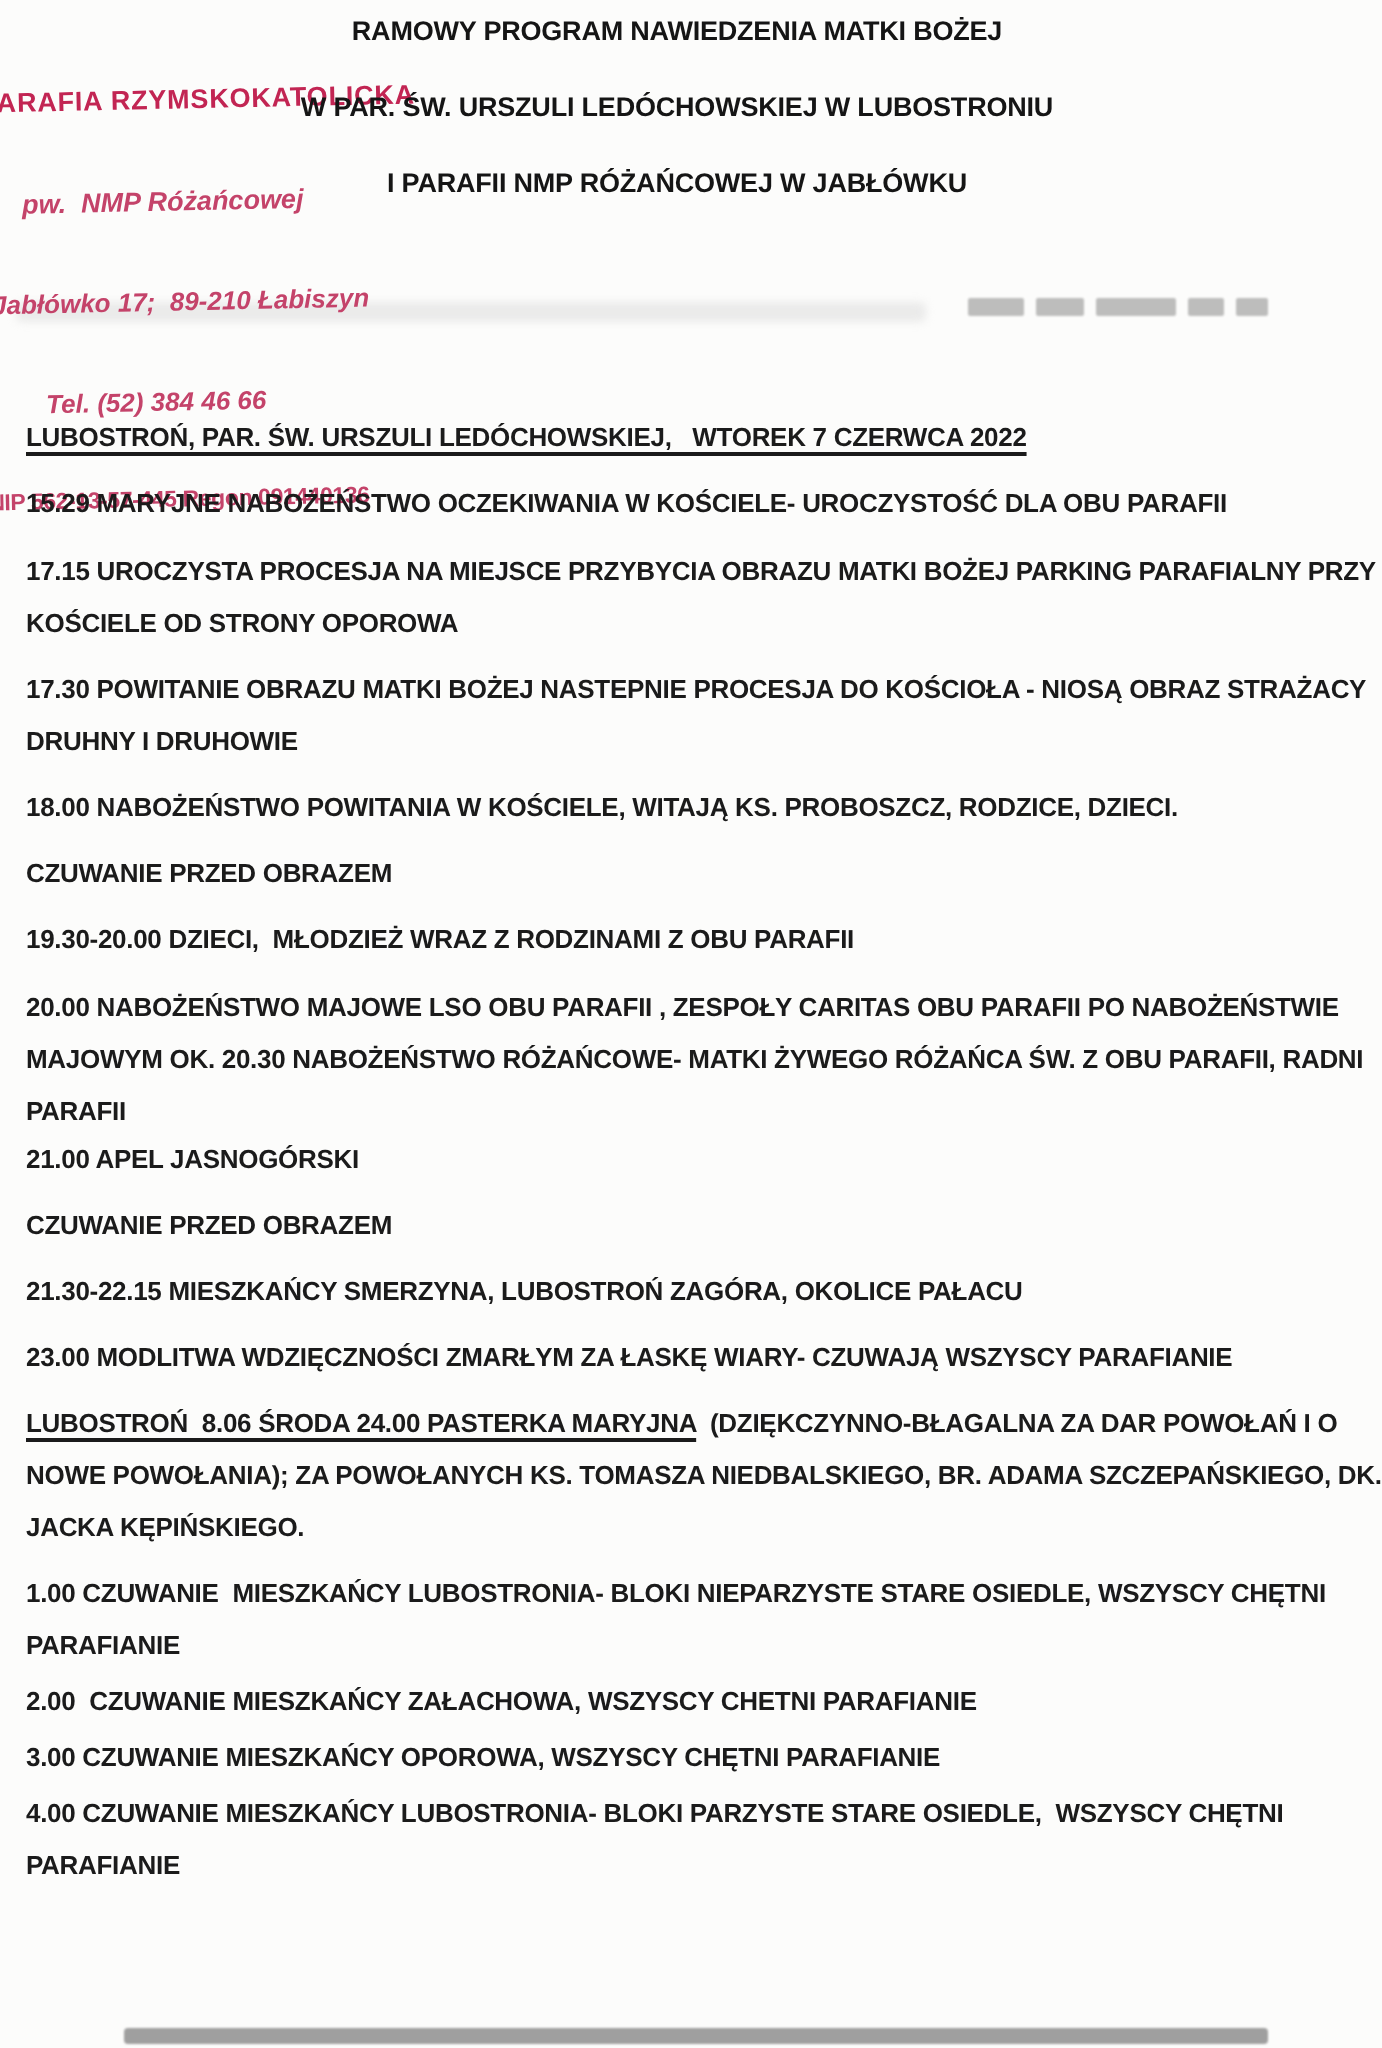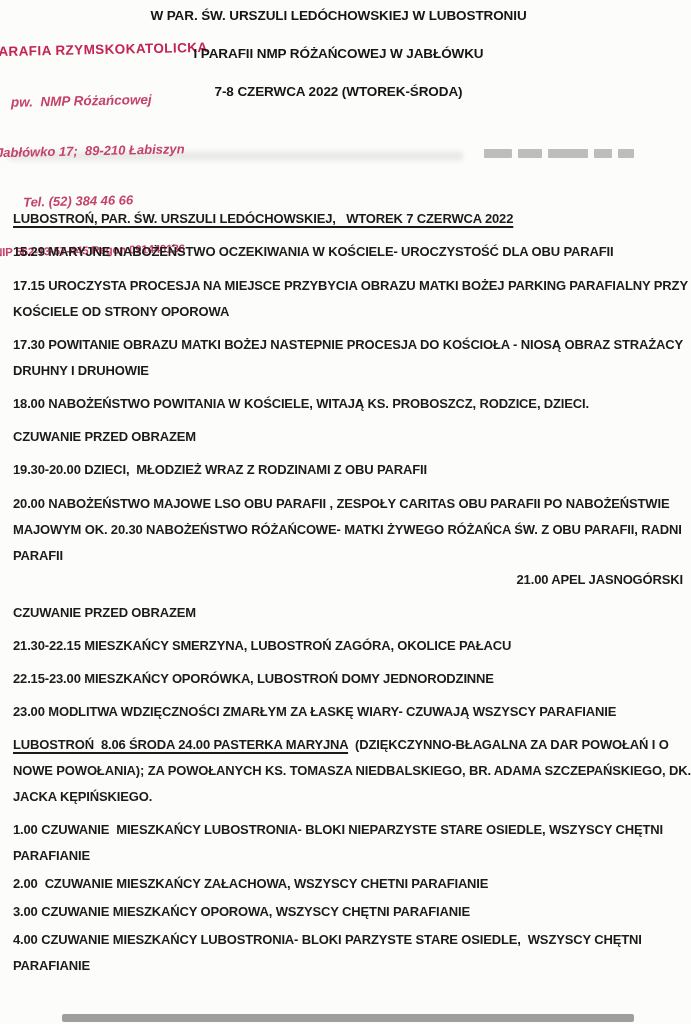--- a/index.html
+++ b/index.html
@@ -62,40 +62,40 @@
   .schedule p{
     margin:0 0 7px 0;line-height:26px;white-space:pre;
   }
   .u{
     text-decoration:underline;
     text-underline-offset:3px;
     text-decoration-thickness:1.5px;
     margin-top:16px;
   }
   .sp-a{margin-top:8px !important;}
-  .sp-b{margin-top:-9px !important;text-align:right;}
+  .sp-b{margin-top:-9px !important;}
   .sp-c{margin-top:-5px !important;}
 </style>
 </head>
 <body>
 
 <div class="page">
 
   <div class="stamp">
     <div class="s1">PARAFIA RZYMSKOKATOLICKA</div>
     <div class="s2">pw.  NMP Różańcowej</div>
     <div class="s3">Jabłówko 17;  89-210 Łabiszyn</div>
     <div class="s4">Tel. (52) 384 46 66</div>
     <div class="s5">NIP 562-13-57-445 Regon 091440136</div>
   </div>
 
   <div class="doc-header">
+    <div>RAMOWY PROGRAM NAWIEDZENIA MATKI BOŻEJ</div>
     <div>W PAR. ŚW. URSZULI LEDÓCHOWSKIEJ W LUBOSTRONIU</div>
     <div>I PARAFII NMP RÓŻAŃCOWEJ W JABŁÓWKU</div>
-    <div>7-8 CZERWCA 2022 (WTOREK-ŚRODA)</div>
   </div>
 
   <div class="ghost-band">
     <div class="ghost-smudge"></div>
     <div class="ghost-dash gd1"></div>
     <div class="ghost-dash gd2"></div>
     <div class="ghost-dash gd3"></div>
     <div class="ghost-dash gd4"></div>
     <div class="ghost-dash gd5"></div>
   </div>
@@ -110,21 +110,20 @@
 DRUHNY I DRUHOWIE</p>
     <p>18.00 NABOŻEŃSTWO POWITANIA W KOŚCIELE, WITAJĄ KS. PROBOSZCZ, RODZICE, DZIECI.</p>
     <p>CZUWANIE PRZED OBRAZEM</p>
     <p>19.30-20.00 DZIECI,  MŁODZIEŻ WRAZ Z RODZINAMI Z OBU PARAFII</p>
     <p class="sp-a">20.00 NABOŻEŃSTWO MAJOWE LSO OBU PARAFII , ZESPOŁY CARITAS OBU PARAFII PO NABOŻEŃSTWIE
 MAJOWYM OK. 20.30 NABOŻEŃSTWO RÓŻAŃCOWE- MATKI ŻYWEGO RÓŻAŃCA ŚW. Z OBU PARAFII, RADNI
 PARAFII</p>
     <p class="sp-b">21.00 APEL JASNOGÓRSKI</p>
     <p>CZUWANIE PRZED OBRAZEM</p>
     <p>21.30-22.15 MIESZKAŃCY SMERZYNA, LUBOSTROŃ ZAGÓRA, OKOLICE PAŁACU</p>
-    <p>22.15-23.00 MIESZKAŃCY OPORÓWKA, LUBOSTROŃ DOMY JEDNORODZINNE</p>
     <p>23.00 MODLITWA WDZIĘCZNOŚCI ZMARŁYM ZA ŁASKĘ WIARY- CZUWAJĄ WSZYSCY PARAFIANIE</p>
 
     <p><span class="u">LUBOSTROŃ  8.06 ŚRODA 24.00 PASTERKA MARYJNA</span><span>  (DZIĘKCZYNNO-BŁAGALNA ZA DAR POWOŁAŃ I O
 NOWE POWOŁANIA); ZA POWOŁANYCH KS. TOMASZA NIEDBALSKIEGO, BR. ADAMA SZCZEPAŃSKIEGO, DK.
 JACKA KĘPIŃSKIEGO.</span></p>
 
     <p>1.00 CZUWANIE  MIESZKAŃCY LUBOSTRONIA- BLOKI NIEPARZYSTE STARE OSIEDLE, WSZYSCY CHĘTNI
 PARAFIANIE</p>
     <p class="sp-c">2.00  CZUWANIE MIESZKAŃCY ZAŁACHOWA, WSZYSCY CHETNI PARAFIANIE</p>
     <p class="sp-c">3.00 CZUWANIE MIESZKAŃCY OPOROWA, WSZYSCY CHĘTNI PARAFIANIE</p>

